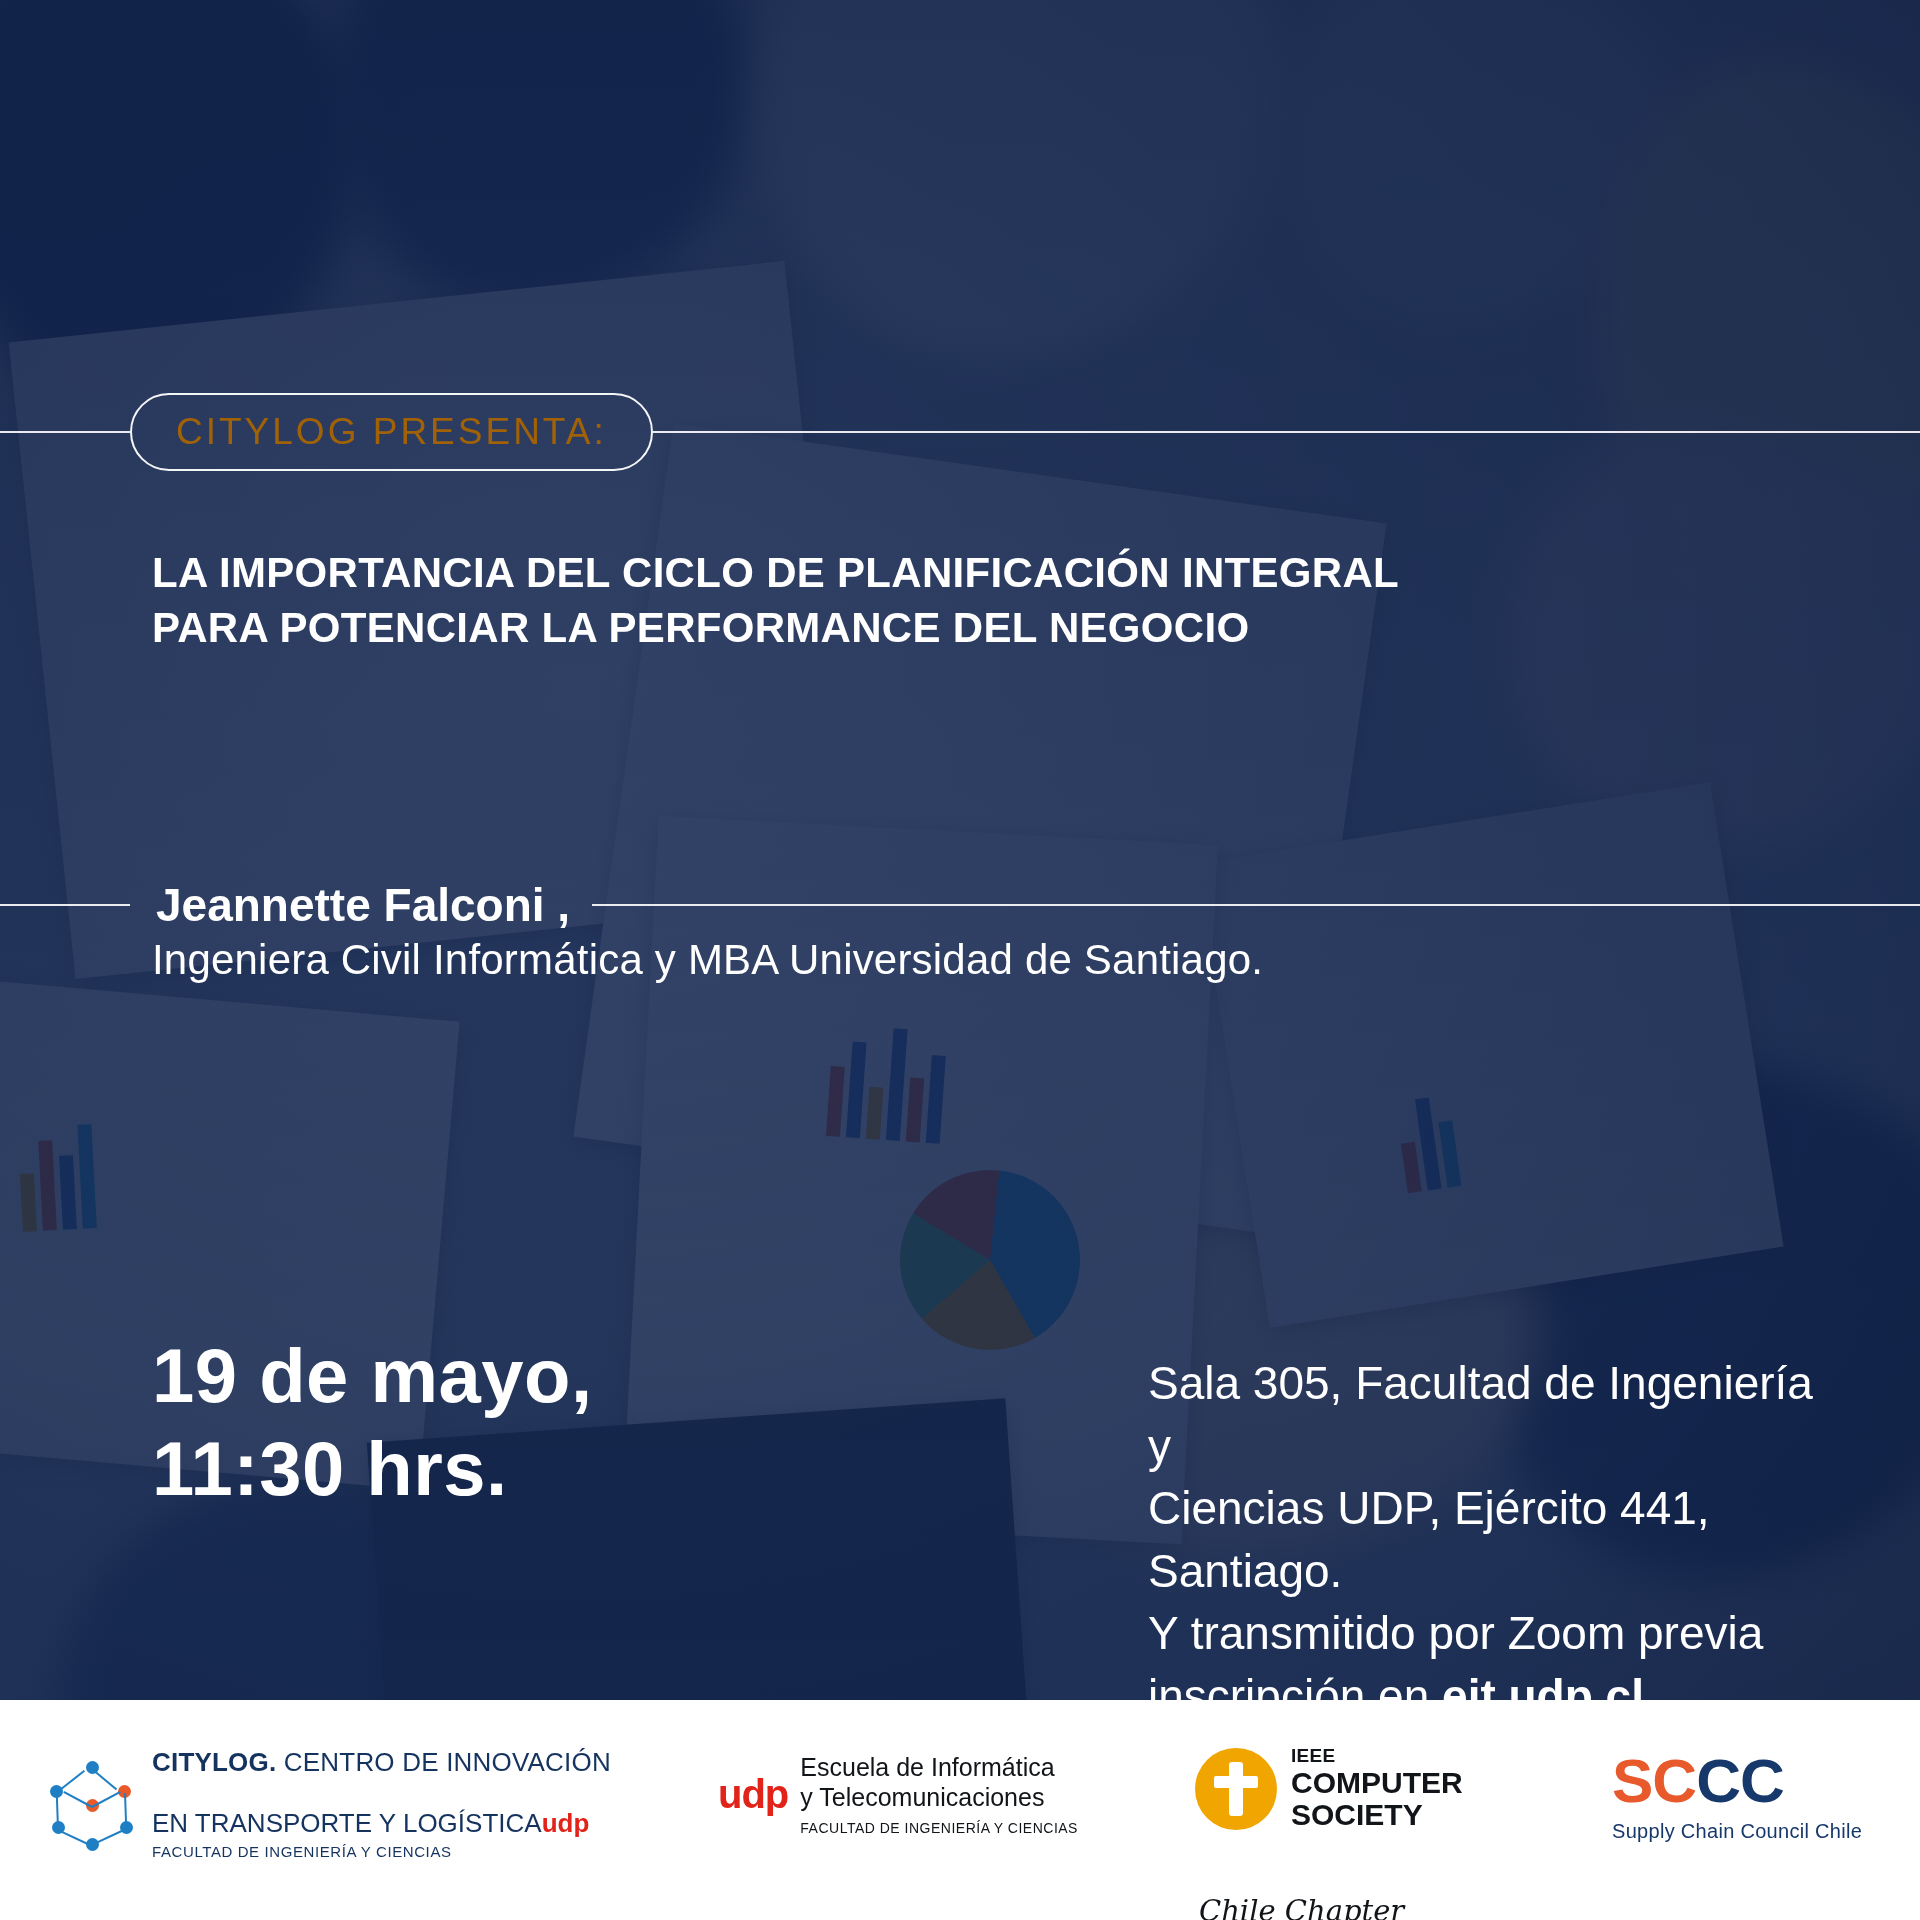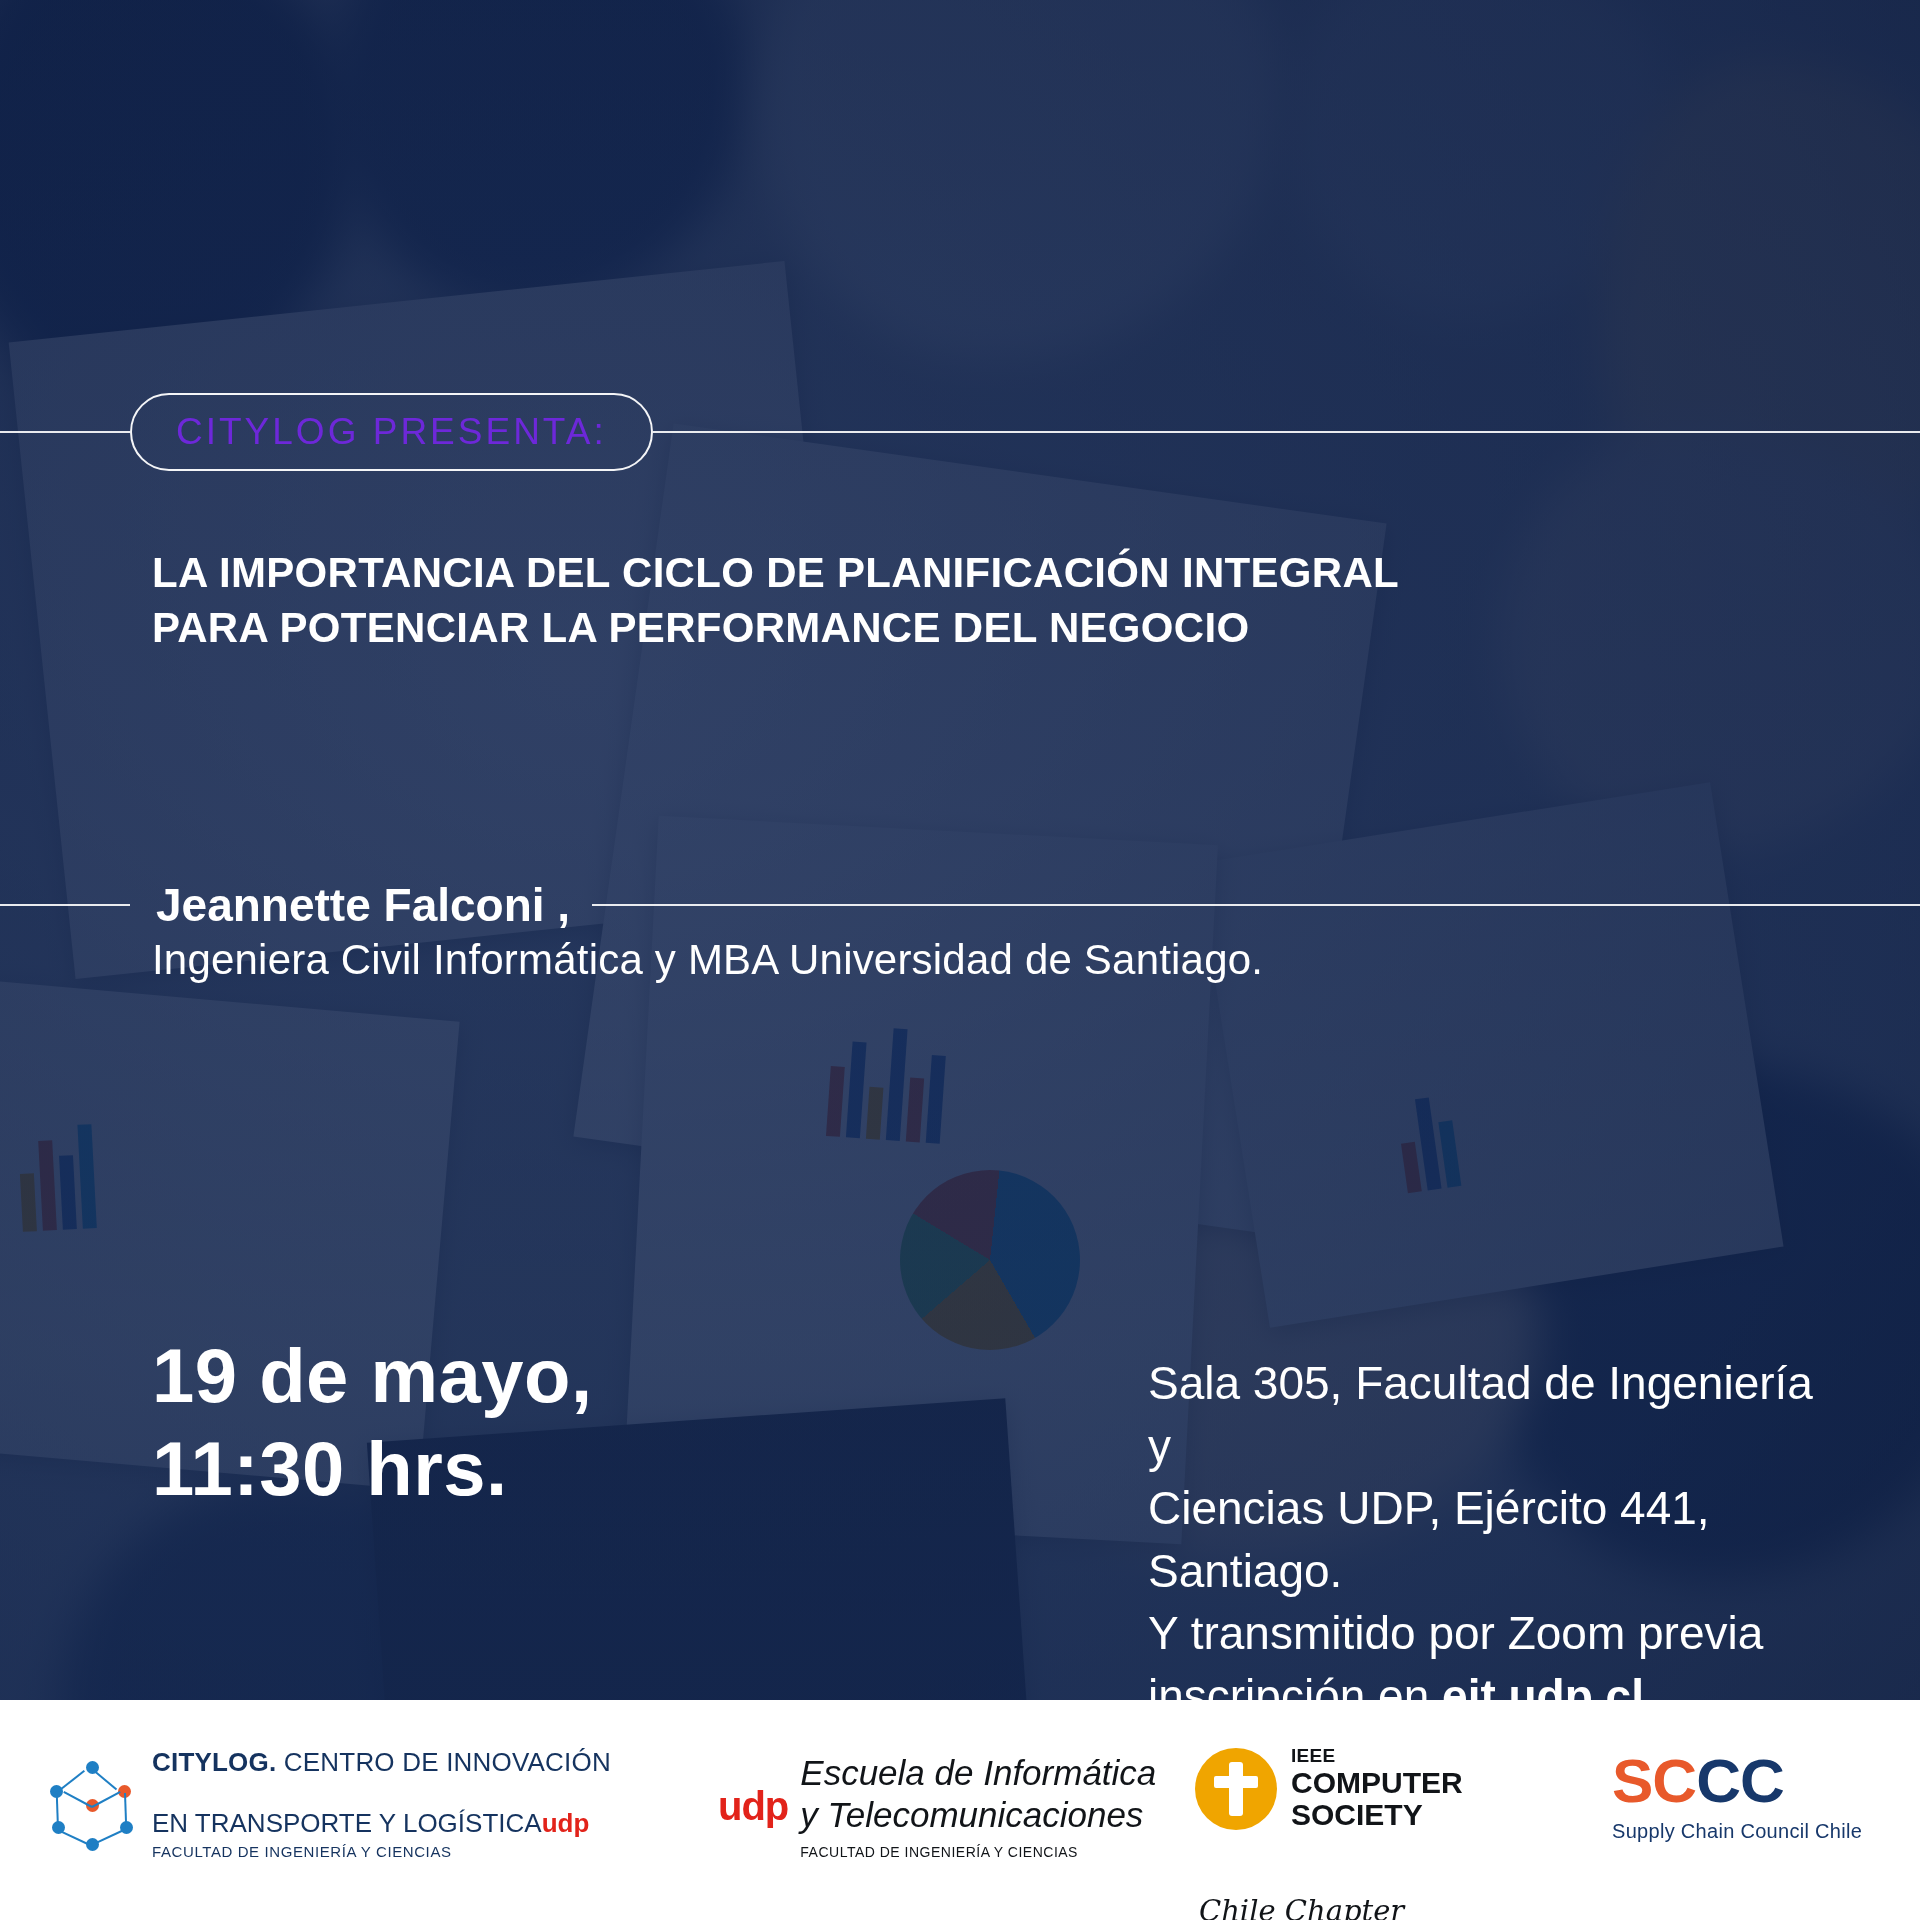--- a/index.html
+++ b/index.html
@@ -86,21 +86,21 @@
     height: 2px;
     background: rgba(255,255,255,0.9);
   }
   .pill {
     border: 2px solid rgba(255,255,255,0.95);
     border-radius: 48px;
     padding: 16px 44px;
     font-size: 37px;
     letter-spacing: 3px;
     font-weight: 400;
-    color: #6d28d9;
+    color: #a16207;
     white-space: nowrap;
   }
   .rule-right {
     flex: 1;
     height: 2px;
     background: rgba(255,255,255,0.9);
   }
 
   .headline {
     position: absolute;
@@ -250,23 +250,22 @@
   .escuela { left: 718px; top: 52px; }
   .escuela .udpmark {
     font-size: 40px;
     font-weight: 700;
     color: #e2231a;
     margin-right: 12px;
     letter-spacing: -1px;
   }
   .escuela .txt { line-height: 1.2; }
   .escuela .l1, .escuela .l2 {
-    font-size: 35px;
+    font-size: 25px;
     color: #111418;
-    font-style: italic;
   }
   .escuela .l3 {
     font-size: 14px;
     color: #111418;
     letter-spacing: 0.5px;
     margin-top: 8px;
   }
 
   
   .ieee { left: 1195px; top: 46px; }

